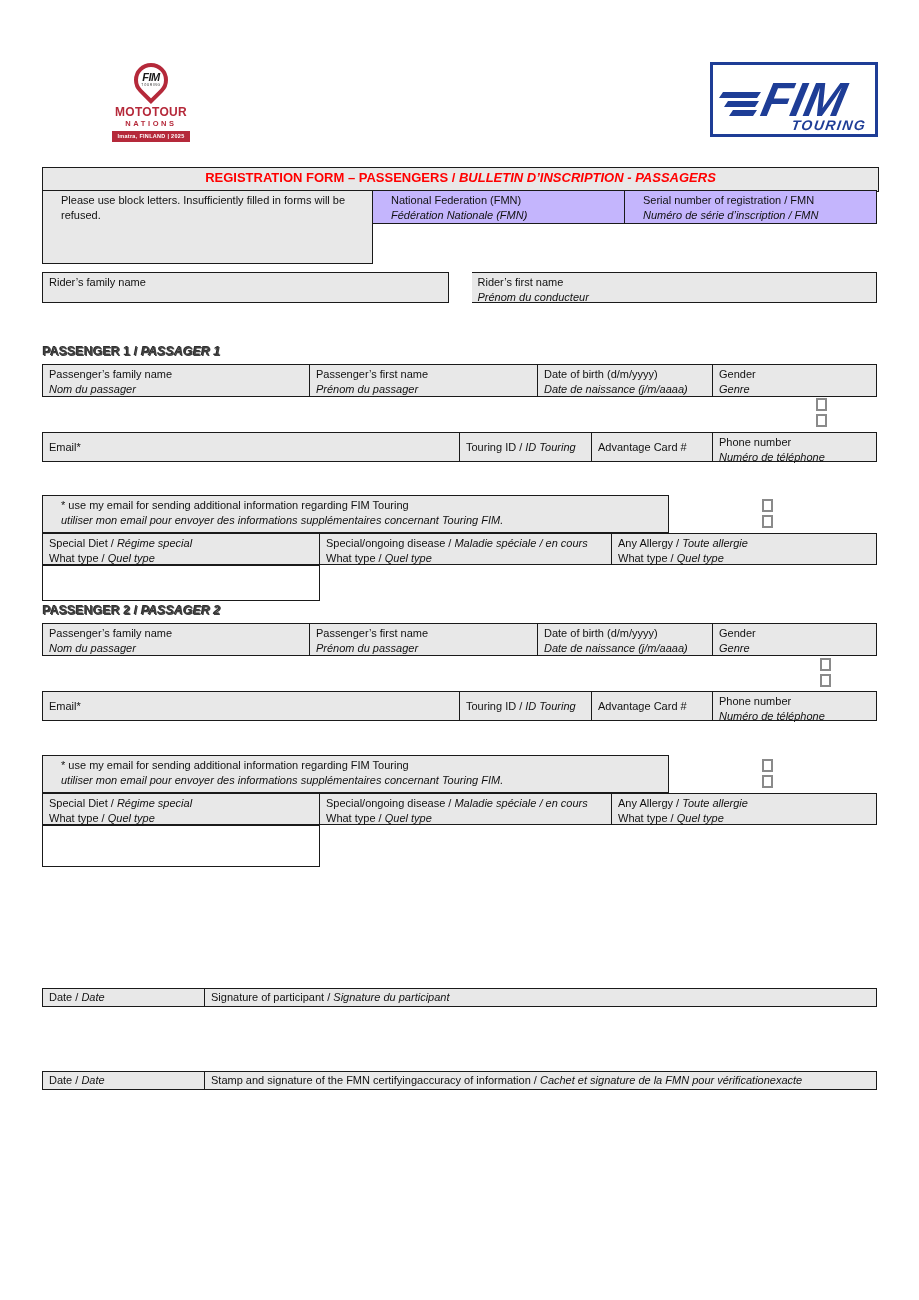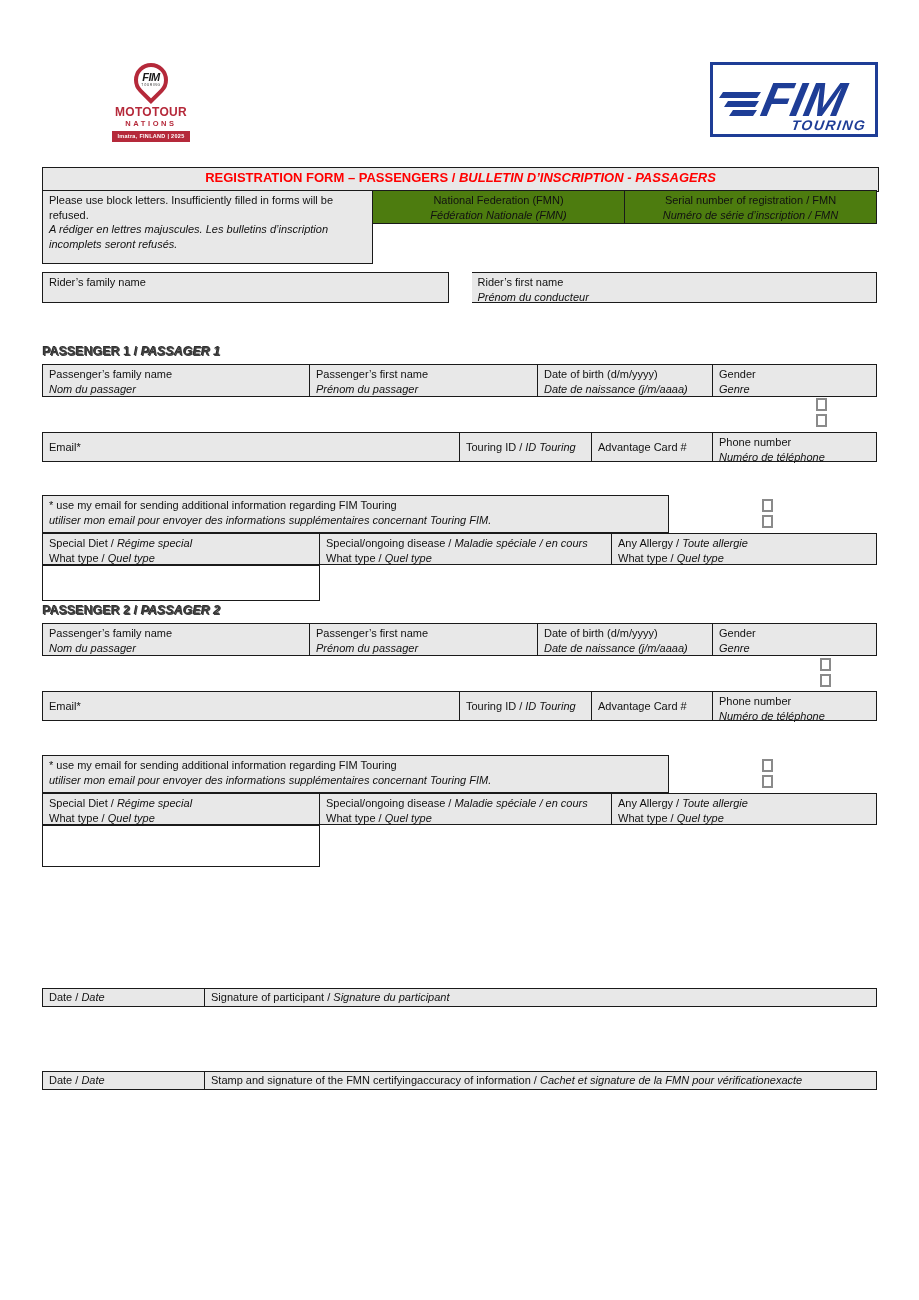--- a/index.html
+++ b/index.html
@@ -19,23 +19,23 @@
   .lg-banner{ background:#b5293a; color:#fff; font-size:5.5px; font-weight:bold; margin-top:2px; padding:2.5px 0; letter-spacing:0.3px; }
 
   .logo-right { position:absolute; left:710px; top:62px; width:168px; height:75px; background:#fff;
                 border:3px solid #1e3d96; box-sizing:border-box; }
 
   
   .bar, .cell, .row { box-sizing:border-box; }
   .title-bar { position:absolute; left:42px; top:167px; width:835px; height:23px; background:#e8e8e8;
                border:1.5px solid #1a1a1a; text-align:center; font-size:13px; font-weight:bold; color:#ff0000;
                line-height:20px; white-space:nowrap; }
-  .cell { position:absolute; background:#e8e8e8; border:1.5px solid #1a1a1a; padding:2px 6px;
+  .cell { position:absolute; background:#e8e8e8; border:1.5px solid #1a1a1a; padding:2px 18px;
           font-size:11px; color:#111; line-height:1.32; }
-  .cell.white { background:#4d7c0f;text-align:center; }
+  .cell.white { background:#c4b5fd; }
   .row { position:absolute; display:flex; }
   .row .c { background:#e8e8e8; border:1.5px solid #1a1a1a; border-left:none; padding:2px 6px;
             font-size:11px; color:#111; line-height:1.32; box-sizing:border-box; }
   .row .c:first-child { border-left:1.5px solid #1a1a1a; }
   .vc { display:flex; flex-direction:column; justify-content:center; }
   .ln { white-space:nowrap; }
   .wrapln { white-space:normal; }
   .fr { font-style:italic; }
   .sec-heading { position:absolute; left:43px; font-size:12.5px; font-weight:bold; color:#404040;
                  text-shadow:-1px -1px 0 #2e2e2e; white-space:nowrap; }
@@ -73,21 +73,20 @@
     </svg>
   </div>
 
   <div class="title-bar">
     <span>REGISTRATION FORM – PASSENGERS /</span>
     <span class="fr">BULLETIN D’INSCRIPTION - PASSAGERS</span>
   </div>
 
   <div class="cell" style="left:42px; top:190px; width:331px; height:74px;">
     <div class="wrapln">Please use block letters. Insufficiently filled in forms will be refused.</div>
-    <div class="wrapln fr">A rédiger en lettres majuscules. Les bulletins d’inscription incomplets seront refusés.</div>
   </div>
   <div class="cell white" style="left:372px; top:190px; width:253px; height:34px;">
     <div class="ln">National Federation (FMN)</div>
     <div class="ln fr">Fédération Nationale (FMN)</div>
   </div>
   <div class="cell white" style="left:624px; top:190px; width:253px; height:34px;">
     <div class="ln">Serial number of registration / FMN</div>
     <div class="ln fr">Numéro de série d’inscription / FMN</div>
   </div>
 

